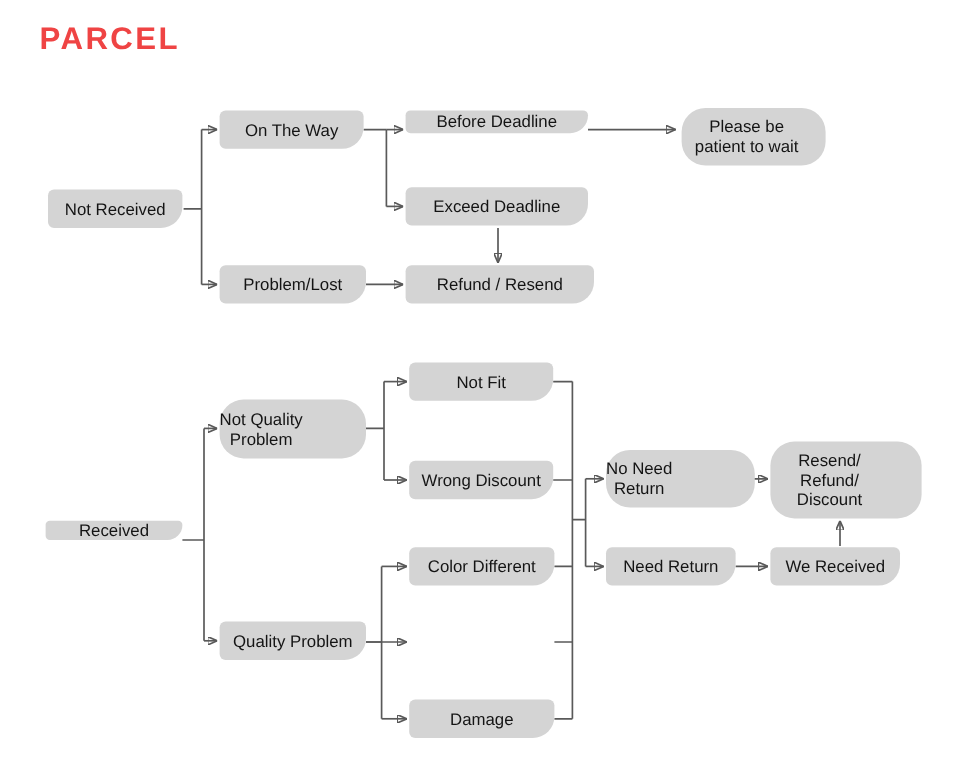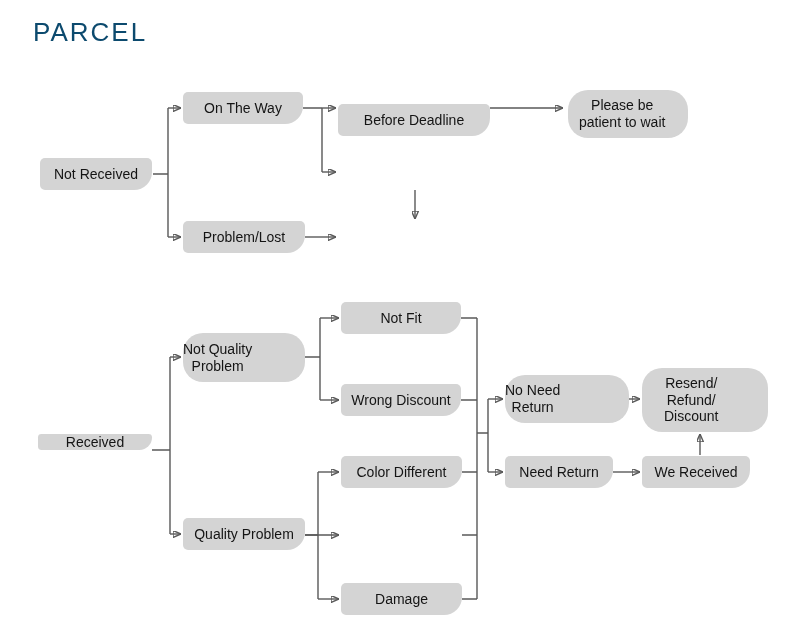--- a/index.html
+++ b/index.html
@@ -5,22 +5,22 @@
   html,body{margin:0;padding:0;background:#ffffff;}
   #stage{
     position:relative;
     width:800px;height:642px;
     background:#ffffff;
     font-family:"Liberation Sans","DejaVu Sans",sans-serif;
     overflow:hidden;
   }
   #title{
     position:absolute;left:33px;top:17px;
-    font-size:26px;letter-spacing:2px;color:#0c4a6e;
-    font-weight:400;
+    font-size:26px;letter-spacing:2px;color:#ef4444;
+    font-weight:700;
   }
   .node{
     position:absolute;
     background:#d4d4d4;
     border-radius:5px 5px 18px 5px;
     display:flex;align-items:center;justify-content:center;
     font-size:14px;line-height:1.2;color:#141414;
     white-space:pre-line;
     box-sizing:border-box;
     text-align:center;
@@ -68,24 +68,26 @@
     <path d="M318 599 H339" marker-end="url(#arr)"></path>
     <path d="M488 399 H503" marker-end="url(#arr)"></path>
     <path d="M488 472 H503" marker-end="url(#arr)"></path>
     <path d="M613 399 H640" marker-end="url(#arr)"></path>
     <path d="M613 472 H640" marker-end="url(#arr)"></path>
     <path d="M700 455 V434" marker-end="url(#arr)"></path>
   </svg>
 
   <div class="node" style="left:40px;top:158px;width:112px;height:32px">Not Received</div>
   <div class="node" style="left:183px;top:92px;width:120px;height:32px">On The Way</div>
-  <div class="node" style="left:338px;top:104px;width:152px;height:32px">Before Deadline</div>
+  <div class="node" style="left:338px;top:92px;width:152px;height:19px">Before Deadline</div>
   <div class="node left" style="left:568px;top:90px;width:120px;height:48px;padding-left:11px">Please be
 patient to wait</div>
+  <div class="node" style="left:338px;top:156px;width:152px;height:32px">Exceed Deadline</div>
   <div class="node" style="left:183px;top:221px;width:122px;height:32px">Problem/Lost</div>
+  <div class="node" style="left:338px;top:221px;width:157px;height:32px">Refund / Resend</div>
 
   <div class="node" style="left:38px;top:434px;width:114px;height:16px">Received</div>
   <div class="node left" style="left:183px;top:333px;width:122px;height:49px;">Not Quality
 Problem</div>
   <div class="node" style="left:341px;top:302px;width:120px;height:32px">Not Fit</div>
   <div class="node" style="left:341px;top:384px;width:120px;height:32px">Wrong Discount</div>
   <div class="node" style="left:183px;top:518px;width:122px;height:32px">Quality Problem</div>
   <div class="node" style="left:341px;top:456px;width:121px;height:32px">Color Different</div>
   <div class="node" style="left:341px;top:583px;width:121px;height:32px">Damage</div>
   <div class="node left" style="left:505px;top:375px;width:124px;height:48px;">No Need

